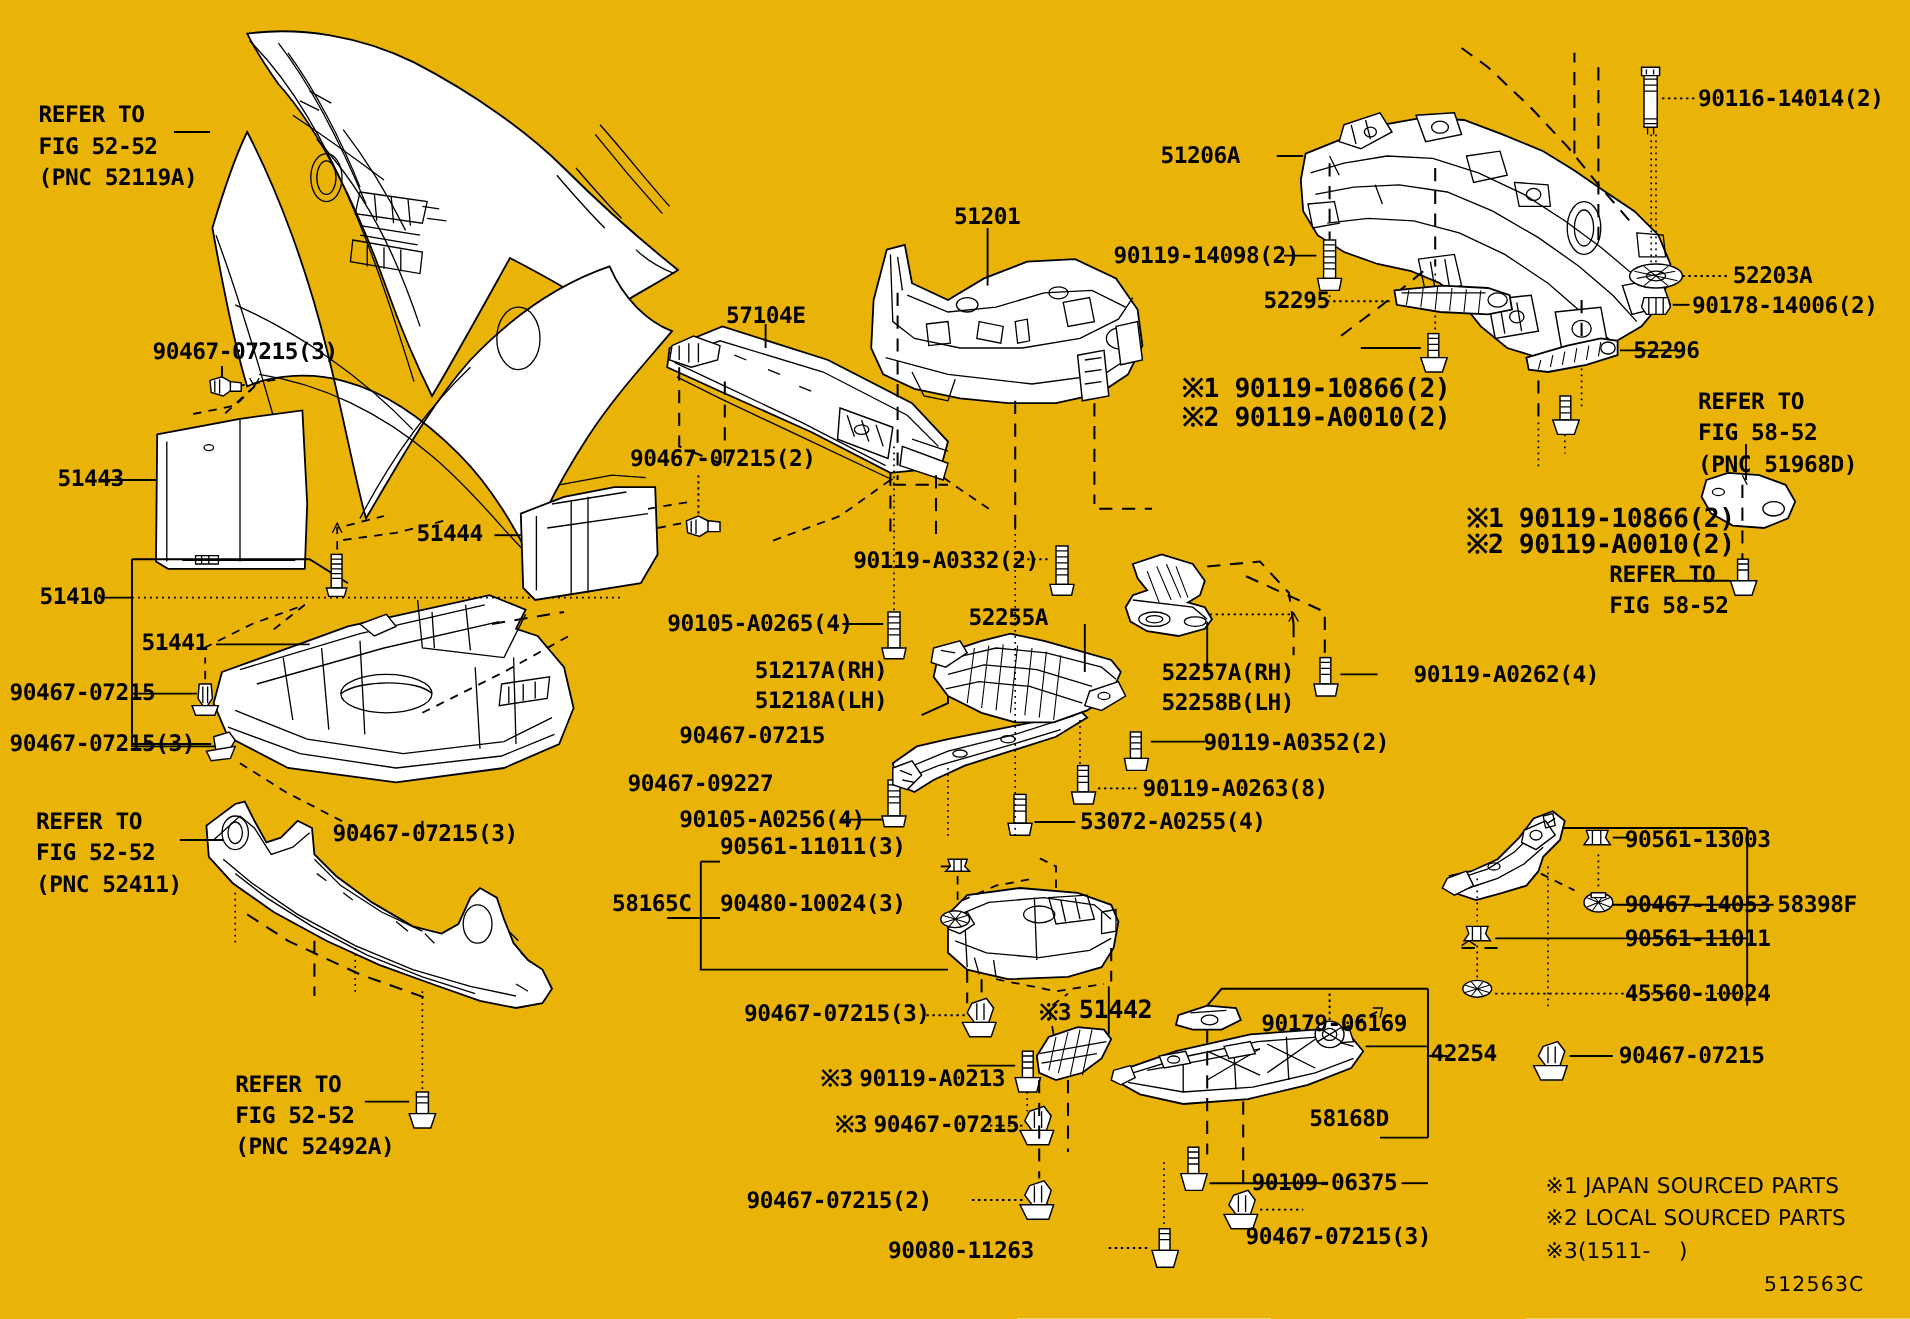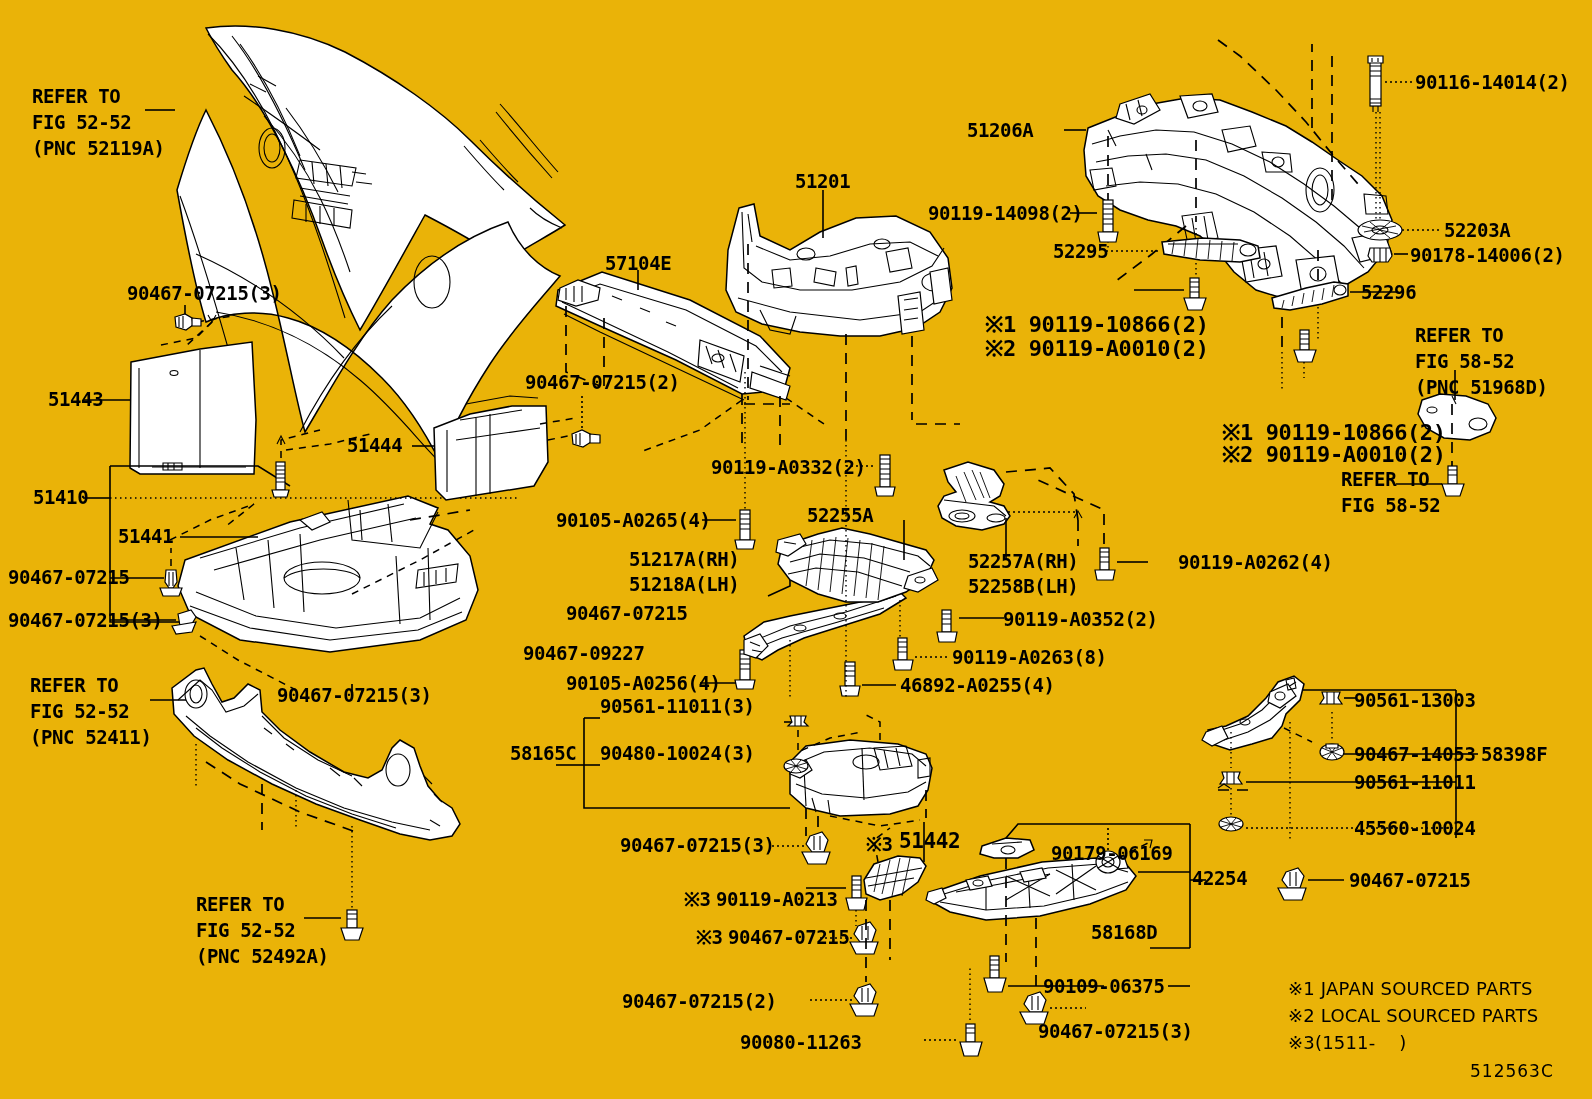--- a/index.html
+++ b/index.html
@@ -718,21 +718,21 @@
   <div class="lbl" style="left:629px;top:547px;">51217A(RH)</div>
   <div class="lbl" style="left:629px;top:572px;">51218A(LH)</div>
   <div class="lbl" style="left:566px;top:601px;">90467-07215</div>
   <div class="lbl" style="left:523px;top:641px;">90467-09227</div>
   <div class="lbl" style="left:566px;top:671px;">90105-A0256(4)</div>
   <div class="lbl" style="left:807px;top:503px;">52255A</div>
   <div class="lbl" style="left:968px;top:549px;">52257A(RH)</div>
   <div class="lbl" style="left:968px;top:574px;">52258B(LH)</div>
   <div class="lbl" style="left:1003px;top:607px;">90119-A0352(2)</div>
   <div class="lbl" style="left:952px;top:645px;">90119-A0263(8)</div>
-  <div class="lbl" style="left:900px;top:673px;">46892-A0255(4)</div>
+  <div class="lbl" style="left:900px;top:673px;">53072-A0255(4)</div>
   <div class="lbl" style="left:1150px;top:550px;margin-left:28px;">90119-A0262(4)</div>
 
   <div class="lbl" style="left:600px;top:694px;">90561-11011(3)</div>
   <div class="lbl" style="left:510px;top:741px;">58165C</div>
   <div class="lbl" style="left:600px;top:741px;">90480-10024(3)</div>
   <div class="lbl" style="left:620px;top:833px;">90467-07215(3)</div>
 
   <div class="lbl" style="left:866px;top:832px;">※3</div>
   <div class="lbl big" style="left:899px;top:829px;">51442</div>
   <div class="lbl" style="left:684px;top:887px;">※3</div>

